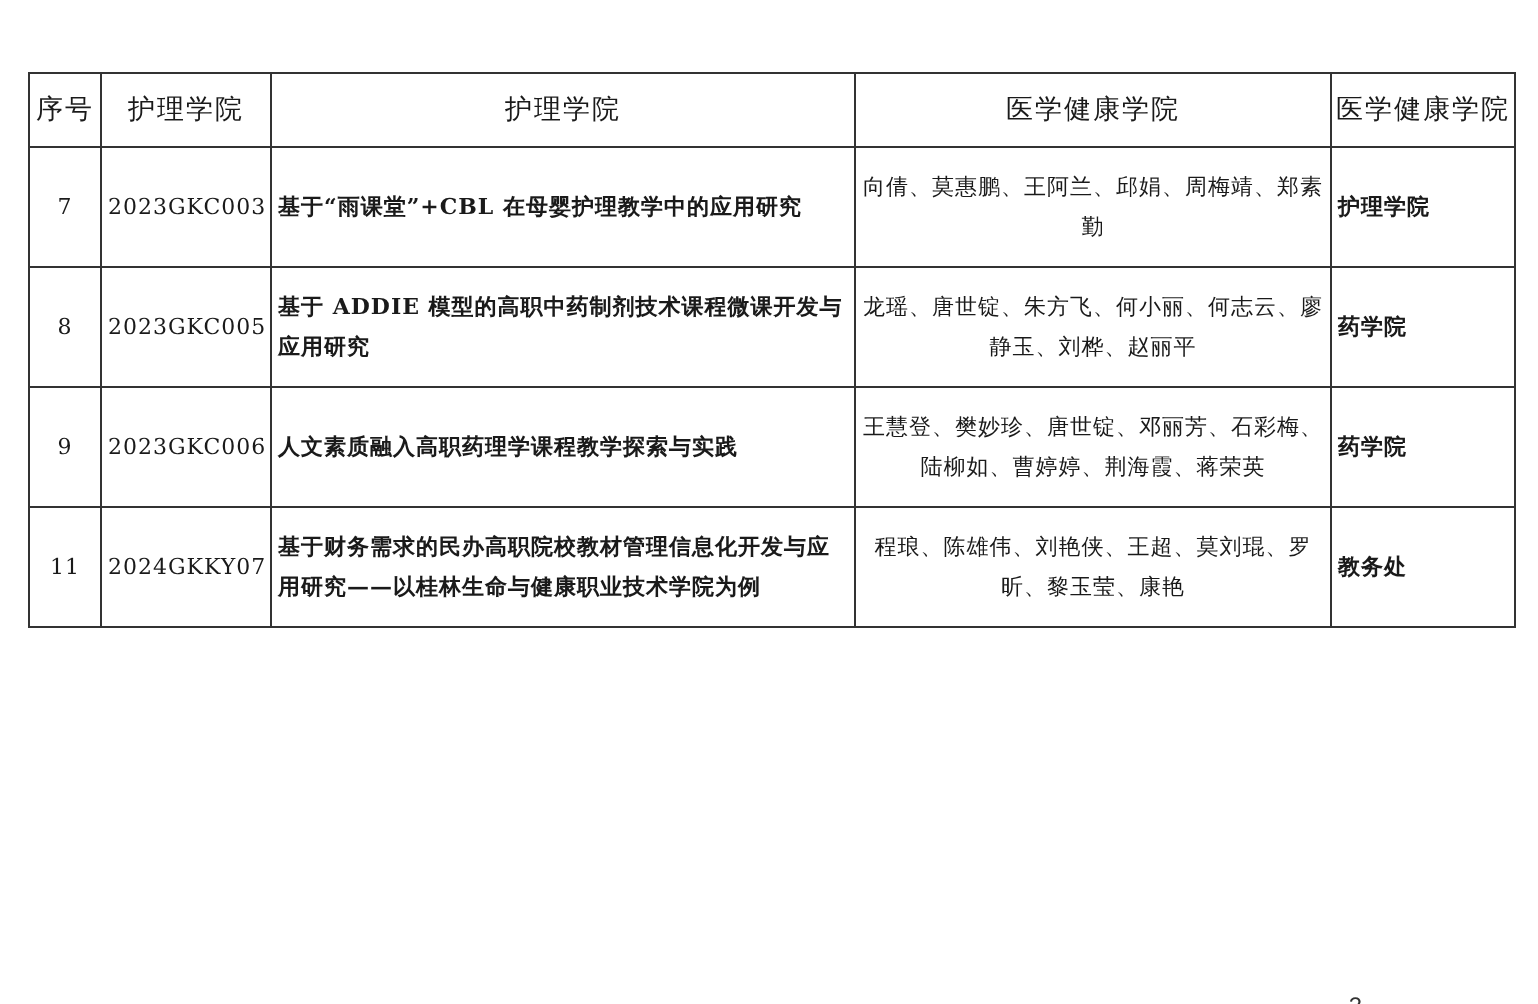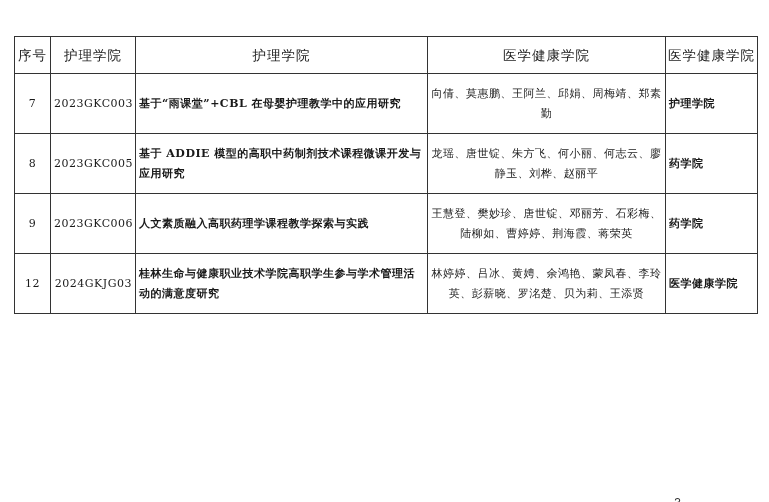--- a/index.html
+++ b/index.html
@@ -76,23 +76,23 @@
         <td class="c-unit">药学院</td>
       </tr>
       <tr>
         <td class="c-num">9</td>
         <td class="c-code">2023GKC006</td>
         <td class="c-name">人文素质融入高职药理学课程教学探索与实践</td>
         <td class="c-members">王慧登、樊妙珍、唐世锭、邓丽芳、石彩梅、陆柳如、曹婷婷、荆海霞、蒋荣英</td>
         <td class="c-unit">药学院</td>
       </tr>
       <tr>
-        <td class="c-num">12</td>
-        <td class="c-code">2024GKJG03</td>
-        <td class="c-name">桂林生命与健康职业技术学院高职学生参与学术管理活动的满意度研究</td>
-        <td class="c-members">林婷婷、吕冰、黄娉、余鸿艳、蒙凤春、李玲英、彭薪晓、罗洺楚、贝为莉、王添贤</td>
-        <td class="c-unit">医学健康学院</td>
+        <td class="c-num">11</td>
+        <td class="c-code">2024GKKY07</td>
+        <td class="c-name">基于财务需求的民办高职院校教材管理信息化开发与应用研究——以桂林生命与健康职业技术学院为例</td>
+        <td class="c-members">程琅、陈雄伟、刘艳侠、王超、莫刘琨、罗昕、黎玉莹、康艳</td>
+        <td class="c-unit">教务处</td>
       </tr>
     </tbody>
   </table>
 
   <div class="page-number">— 3 —</div>
 </div>
 
 </body></html>

